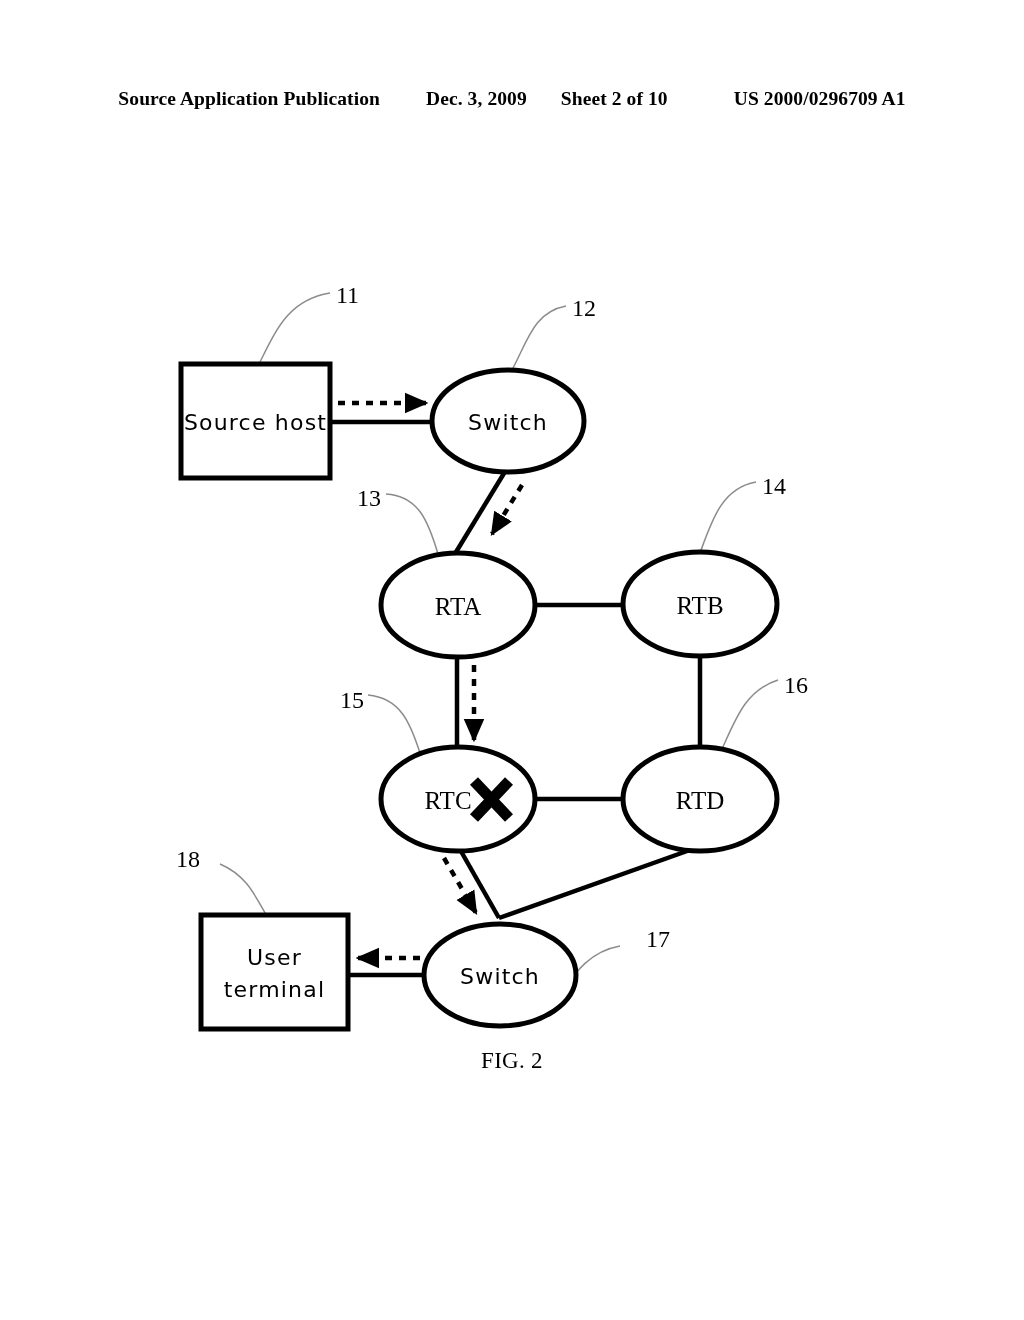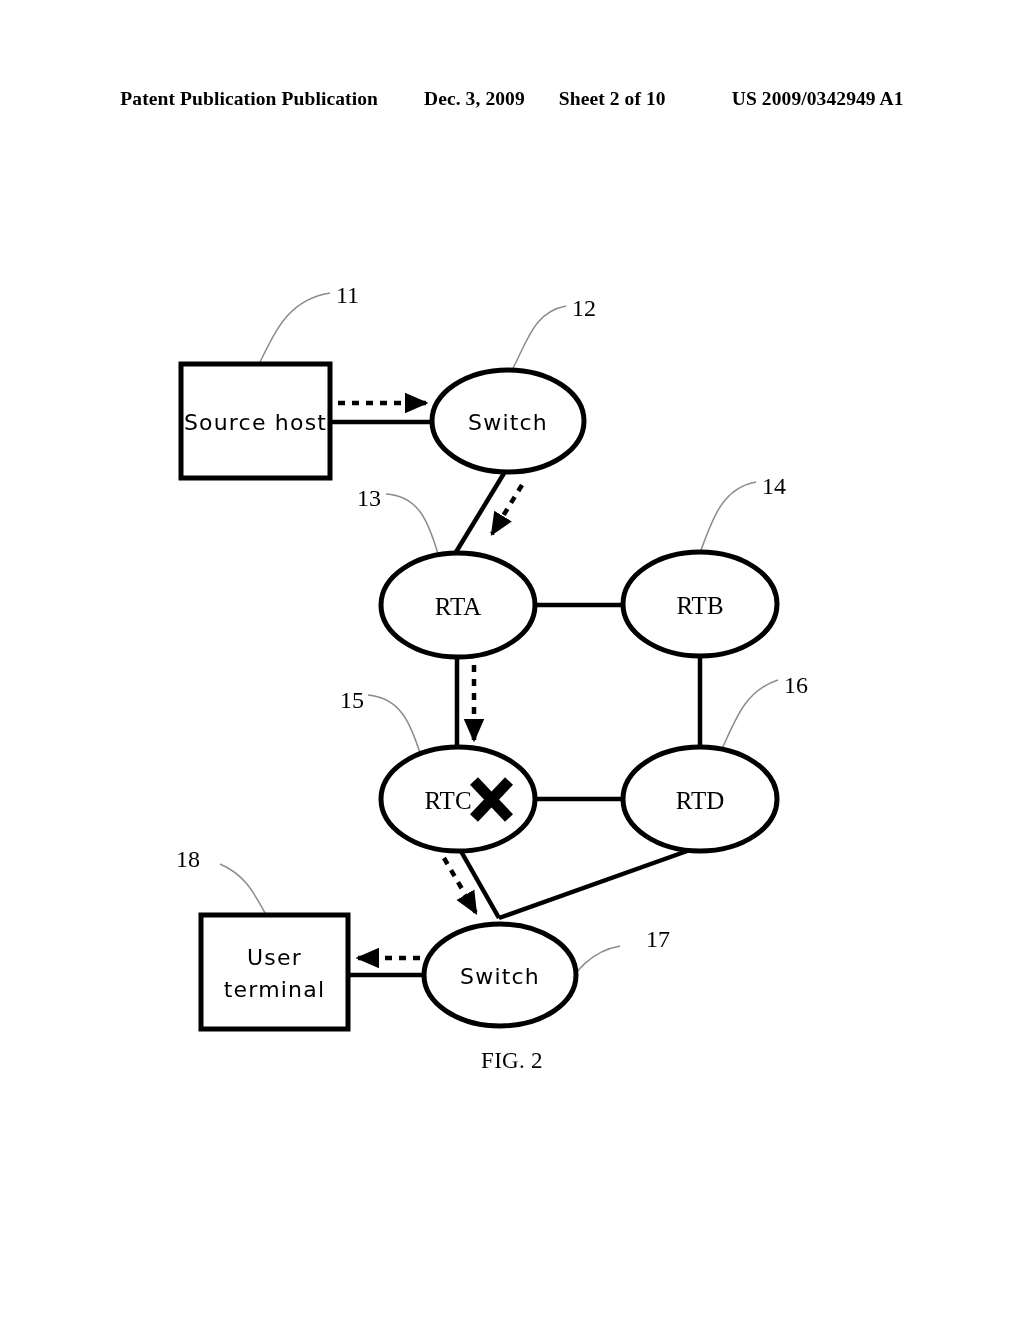--- a/index.html
+++ b/index.html
@@ -81,24 +81,24 @@
     font-family: "Liberation Serif", serif;
     font-size: 24px;
   }
 </style>
 </head>
 <body>
 
 <div id="page">
 
   <div class="header">
-    <span class="h-pub">Patent Publication Publication</span>
+    <span class="h-pub">Source Application Publication</span>
     <span class="h-date">Dec. 3, 2009</span>
     <span class="h-sheet">Sheet 2 of 10</span>
-    <span class="h-num">US 2009/0342949 A1</span>
+    <span class="h-num">US 2000/0296709 A1</span>
   </div>
 
   <svg id="figure" viewBox="0 0 1024 1320">
 
     <defs>
       <marker id="arrowSolid" viewBox="0 0 10 10" refX="9" refY="5" markerWidth="5.2" markerHeight="5.2" orient="auto-start-reverse">
         <path d="M 0 0.6 L 10 5 L 0 9.4 z" fill="#000000"></path>
       </marker>
     </defs>
 

